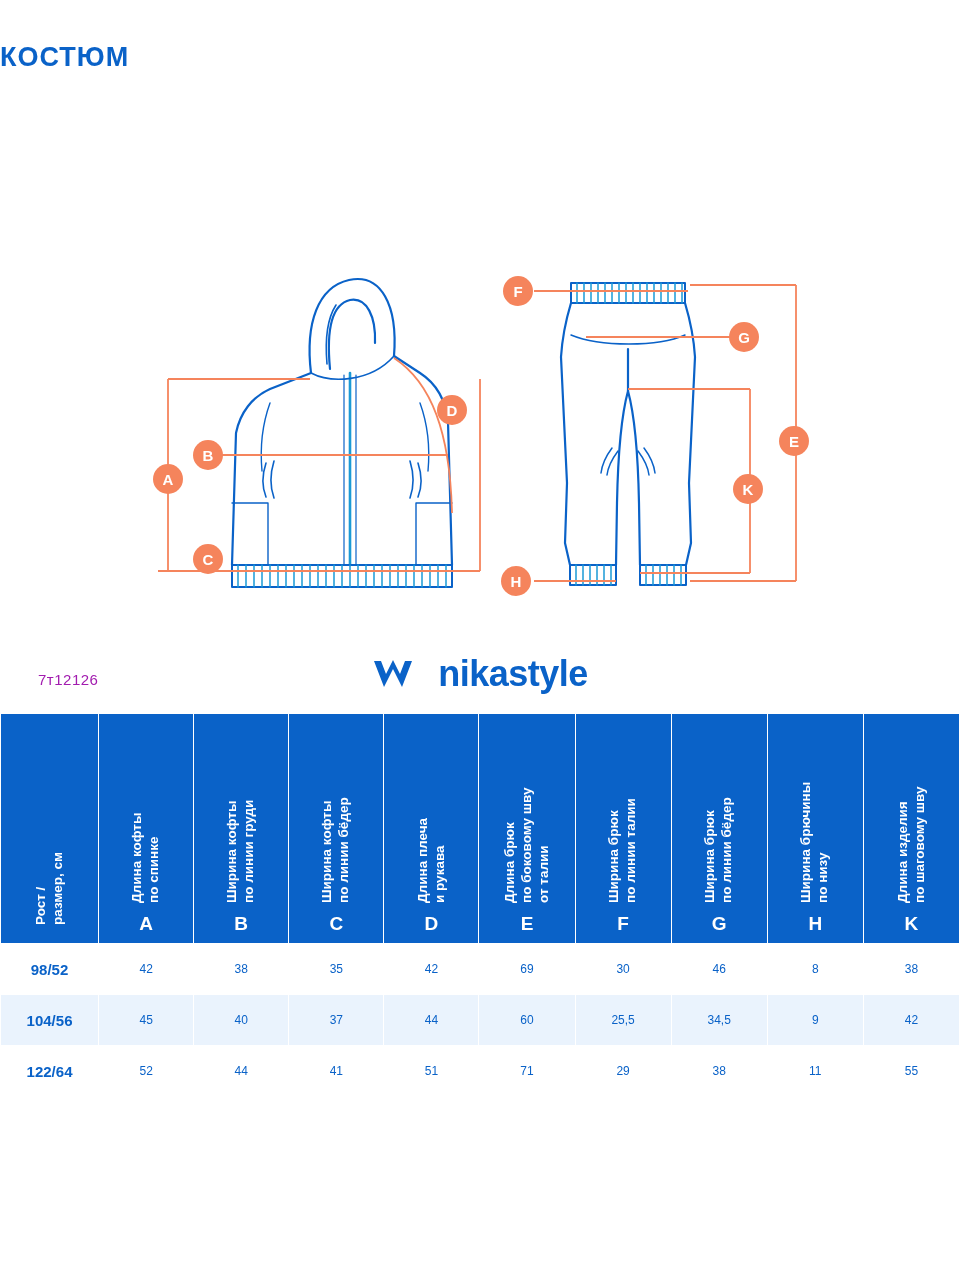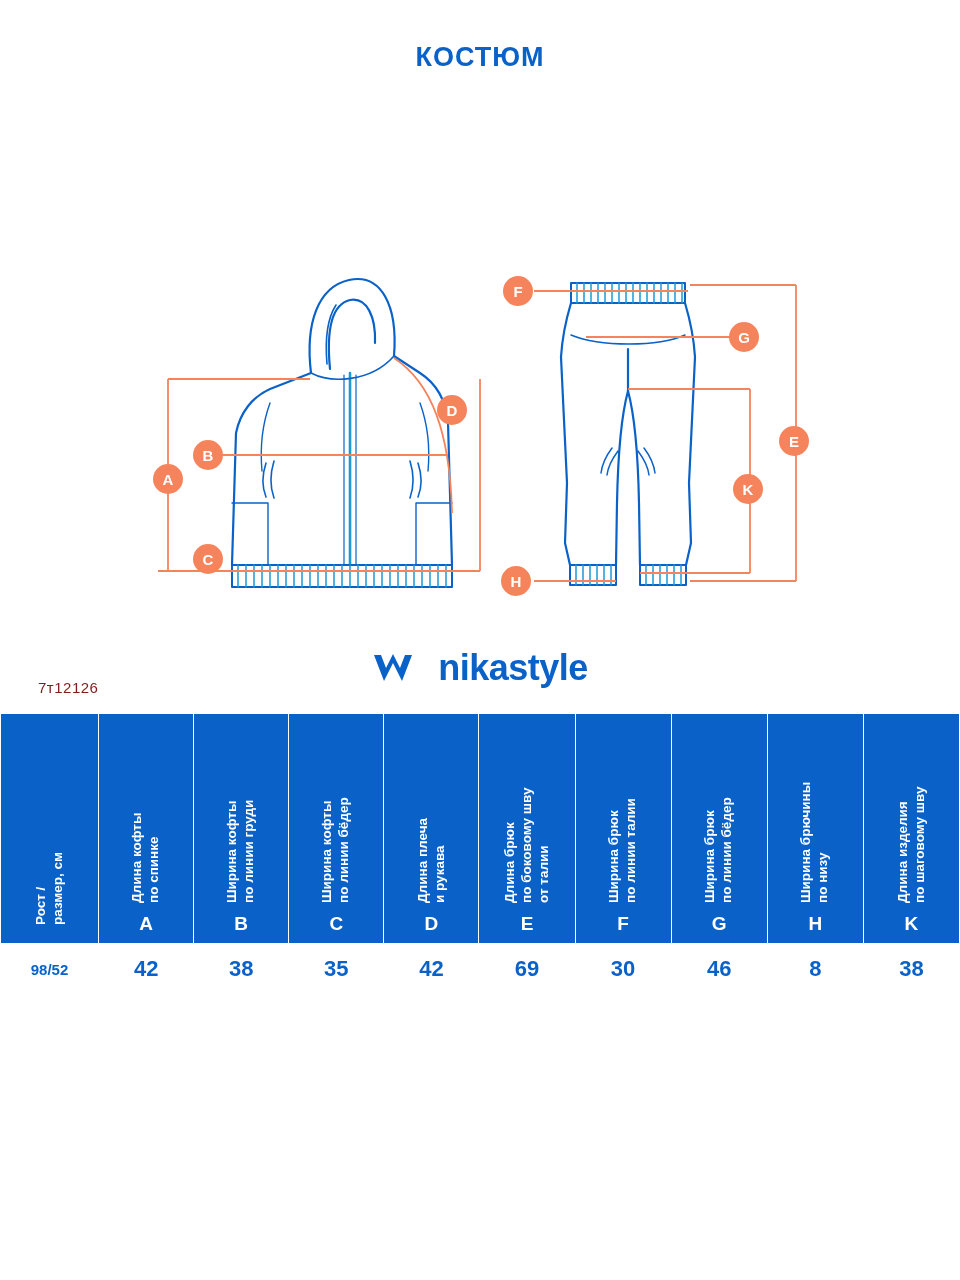--- a/index.html
+++ b/index.html
@@ -6,21 +6,21 @@
   html, body { margin:0; padding:0; }
   body {
     width:960px; height:1280px;
     background:#ffffff;
     font-family:"Liberation Sans", sans-serif;
     color:#0a62c8;
     position:relative;
     overflow:hidden;
   }
   .title {
-    text-align:center;
+    text-align:left;
     font-size:27px;
     font-weight:bold;
     letter-spacing:1px;
     color:#0a62c8;
     padding-top:42px;
     text-transform:uppercase;
   }
 
   
   .diagram-wrap {
@@ -30,28 +30,28 @@
   }
   .diagram-wrap svg { position:absolute; top:0; left:0; }
 
   
   .brand-row {
     position:relative;
     height:80px;
   }
   .sku {
     position:absolute;
-    left:38px; top:46px;
+    left:38px; top:38px;
     font-size:15px;
-    color:#7f1d1d;
+    color:#a21caf;
     letter-spacing:0.5px;
   }
   .brand {
     position:absolute;
-    left:0; right:0; top:14px;
+    left:0; right:0; top:20px;
     text-align:center;
   }
   .brand-inner { display:inline-flex; align-items:center; gap:12px; }
   .brand-name {
     font-size:36px;
     font-weight:bold;
     color:#0a62c8;
     letter-spacing:-0.5px;
   }
 
@@ -86,22 +86,22 @@
   }
   .col-letter {
     font-size:19px;
     font-weight:bold;
     display:block;
     margin-top:4px;
   }
   th.first-col .vert-label { text-align:left; }
   tbody td {
     height:51px;
-    font-size:22px;
-    font-weight:bold;
+    font-size:12px;
+    font-weight:normal;
     color:#0a62c8;
     background:#ffffff;
     border:1px solid #cfe2f7;
   }
   tbody tr.alt td { background:#eaf3fd; }
   tbody td.rowhead { font-size:15px; font-weight:bold; }
 </style>
 </head>
 <body>
 
@@ -352,14 +352,38 @@
       <td>42</td>
       <td>38</td>
       <td>35</td>
       <td>42</td>
       <td>69</td>
       <td>30</td>
       <td>46</td>
       <td>8</td>
       <td>38</td>
     </tr>
+    <tr class="alt">
+      <td class="rowhead">104/56</td>
+      <td>45</td>
+      <td>40</td>
+      <td>37</td>
+      <td>44</td>
+      <td>60</td>
+      <td>25,5</td>
+      <td>34,5</td>
+      <td>9</td>
+      <td>42</td>
+    </tr>
+    <tr>
+      <td class="rowhead">122/64</td>
+      <td>52</td>
+      <td>44</td>
+      <td>41</td>
+      <td>51</td>
+      <td>71</td>
+      <td>29</td>
+      <td>38</td>
+      <td>11</td>
+      <td>55</td>
+    </tr>
   </tbody>
 </table>
 
 </body></html>

